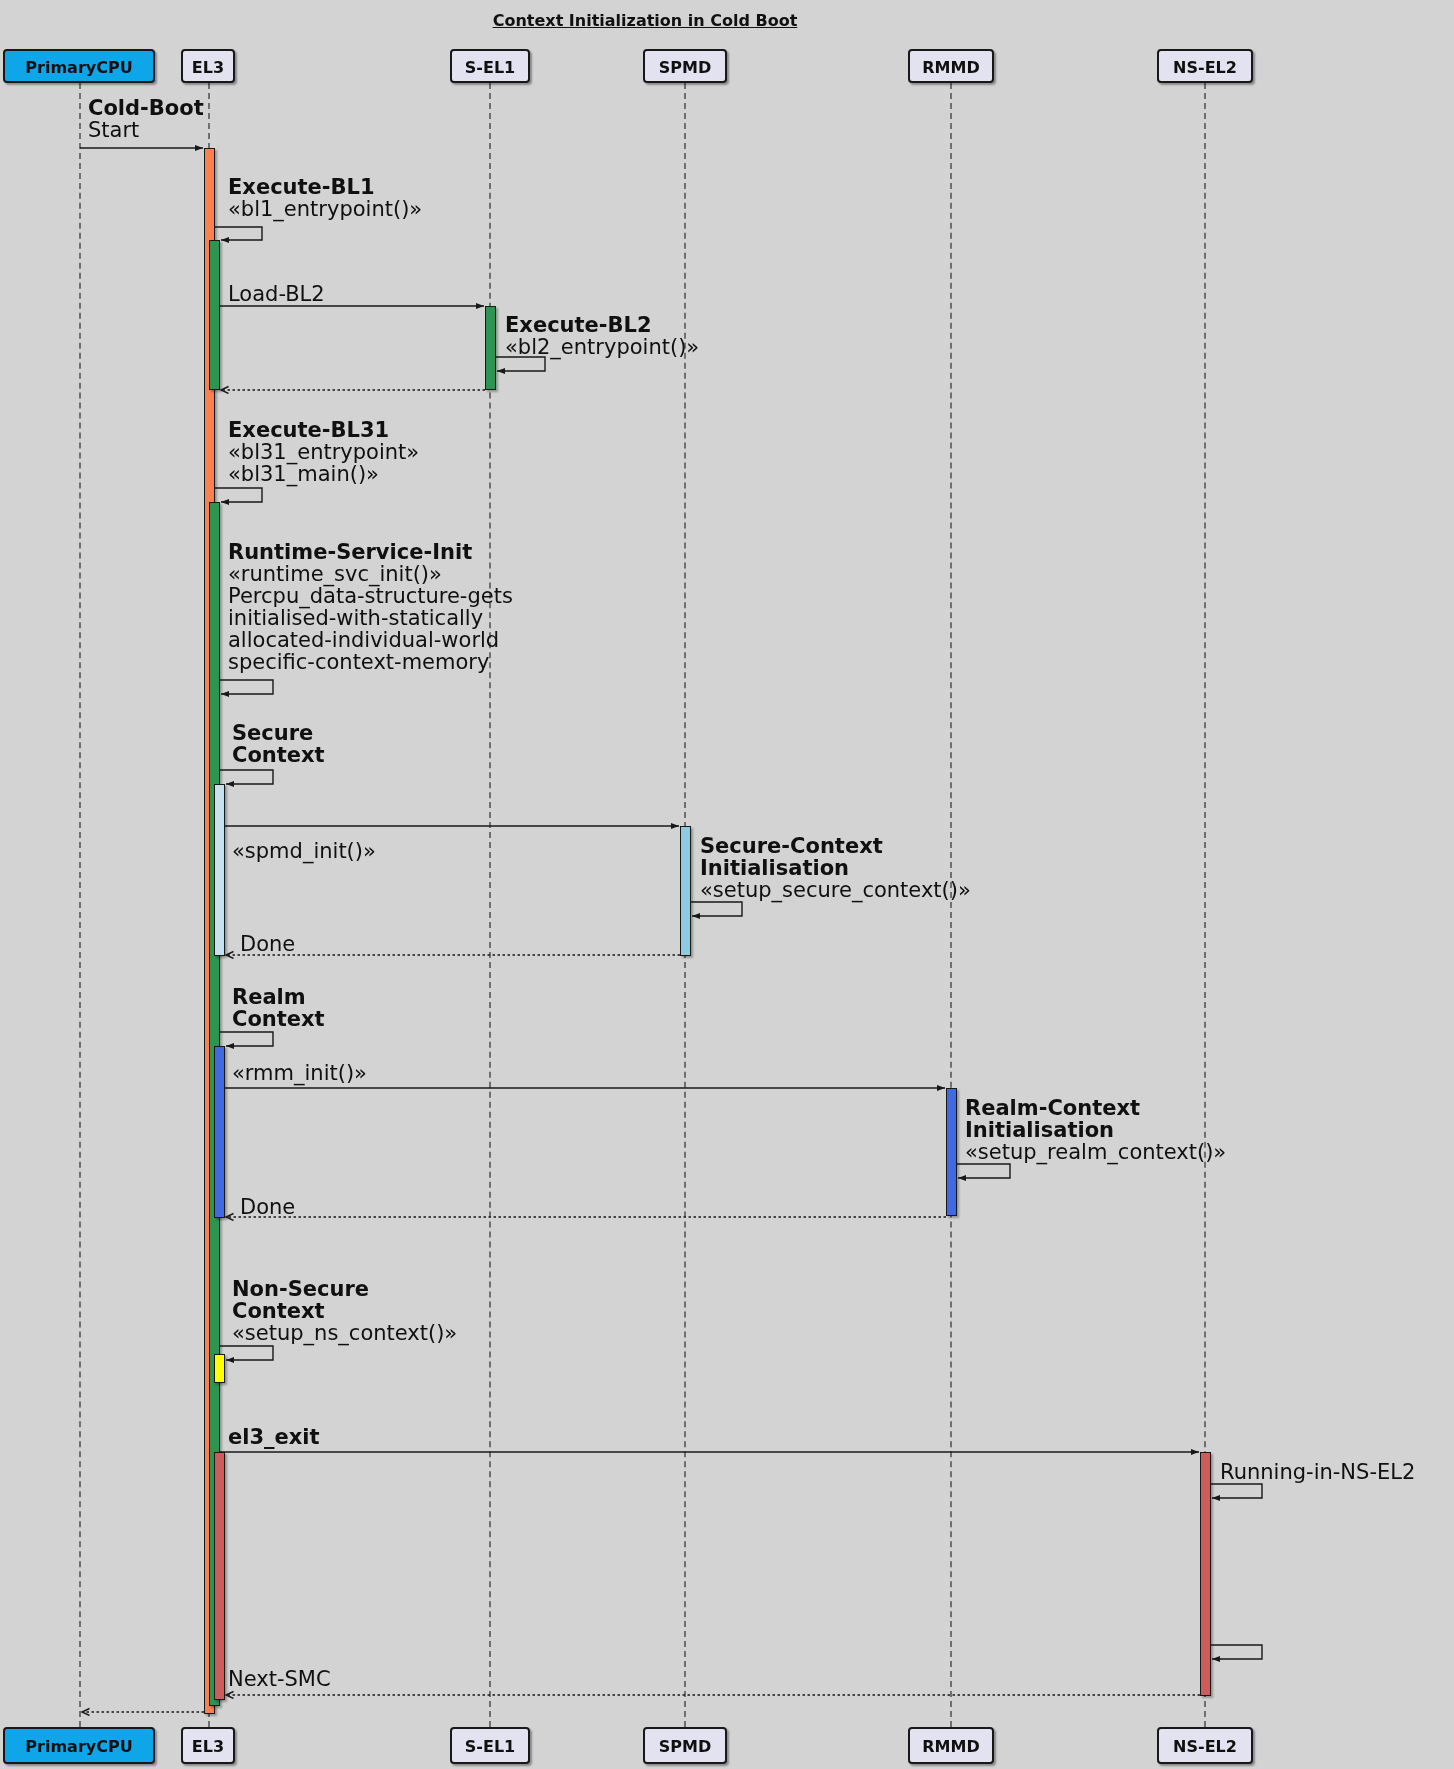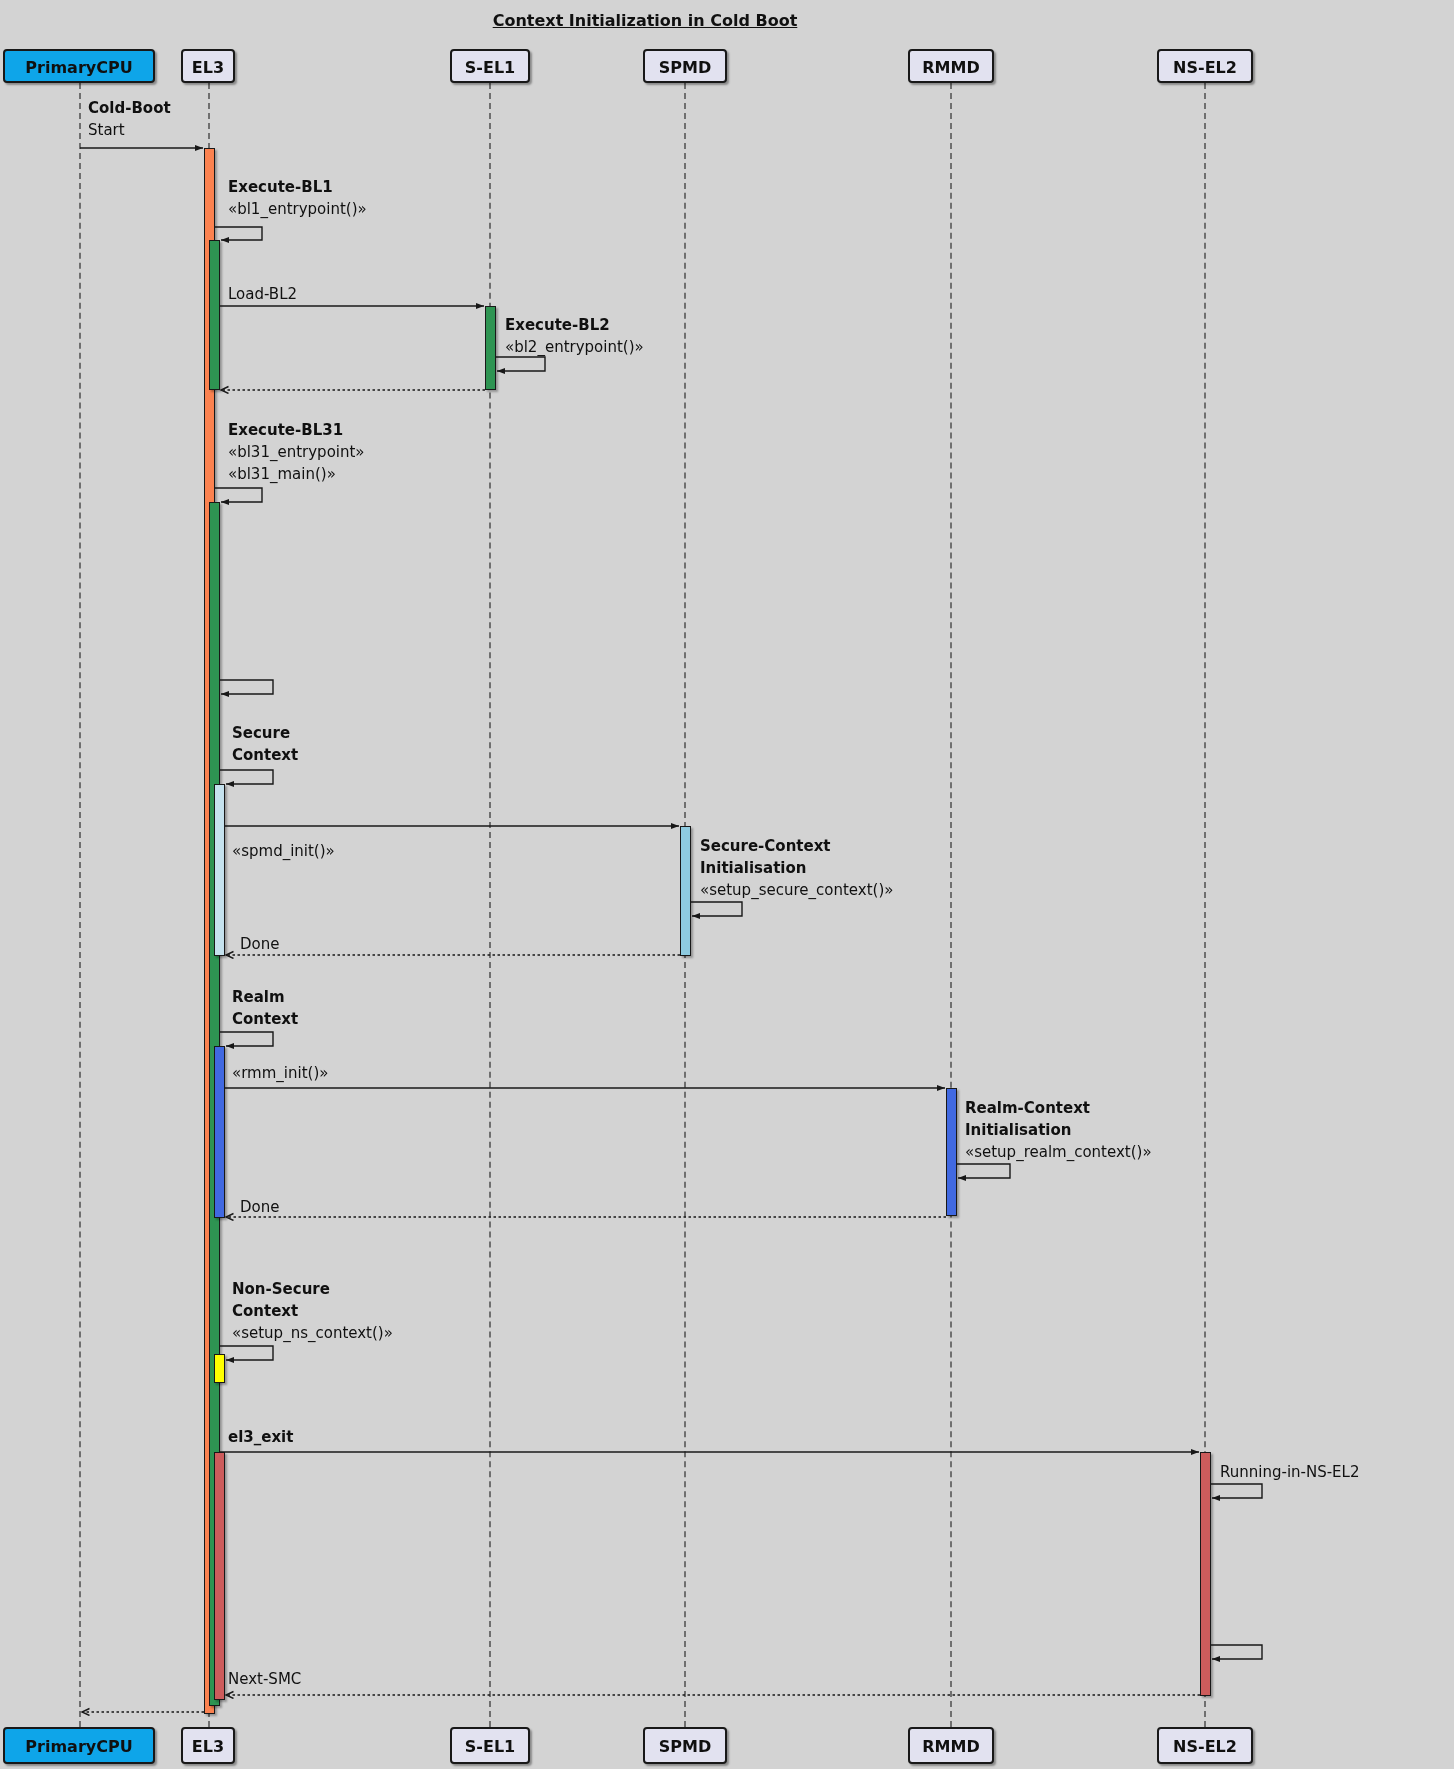--- a/index.html
+++ b/index.html
@@ -14,21 +14,21 @@
   .pbox.cpu{background:#0ea5e9;}
   .pbox.bottom{height:37px;line-height:35px;}
   .lifeline{position:absolute;width:0;border-left:2px dashed #6f6f6f;z-index:1;}
   .bar{position:absolute;width:11px;border:1.5px solid #181818;box-sizing:border-box;
        box-shadow:2px 2px 2px rgba(0,0,0,.3);z-index:2;}
   .orange{background:#fb8250;} .green{background:#2e9452;}
   .lblue{background:#c5e2ee;} .sblue{background:#8ecbe0;}
   .rblue{background:#4169e1;} .yellow{background:#ffff00;}
   .red{background:#cd5c5c;}
   svg.arrows{position:absolute;left:0;top:0;z-index:3;}
-  .msg{position:absolute;font-size:15px;line-height:22px;white-space:nowrap;z-index:4;}
+  .msg{position:absolute;font-size:21px;line-height:22px;white-space:nowrap;z-index:4;}
   .msg .b{font-weight:bold;}
 </style>
 </head>
 <body>
 
 <div id="diagram">
 
   <div class="title">Context Initialization in Cold Boot</div>
 
   <div class="lifeline" style="left:79px;top:83px;height:1644px;"></div>
@@ -114,20 +114,28 @@
     <div class="b">Execute-BL2</div>
     <div>«bl2_entrypoint()»</div>
   </div>
 
   <div class="msg" style="left:228px;top:419px;">
     <div class="b">Execute-BL31</div>
     <div>«bl31_entrypoint»</div>
     <div>«bl31_main()»</div>
   </div>
 
+  <div class="msg" style="left:228px;top:541px;">
+    <div class="b">Runtime-Service-Init</div>
+    <div>«runtime_svc_init()»</div>
+    <div>Percpu_data-structure-gets</div>
+    <div>initialised-with-statically</div>
+    <div>allocated-individual-world</div>
+    <div>specific-context-memory</div>
+  </div>
 
   <div class="msg" style="left:232px;top:722px;">
     <div class="b">Secure</div>
     <div class="b">Context</div>
   </div>
 
   <div class="msg" style="left:232px;top:840px;">
     <div>«spmd_init()»</div>
   </div>
 

